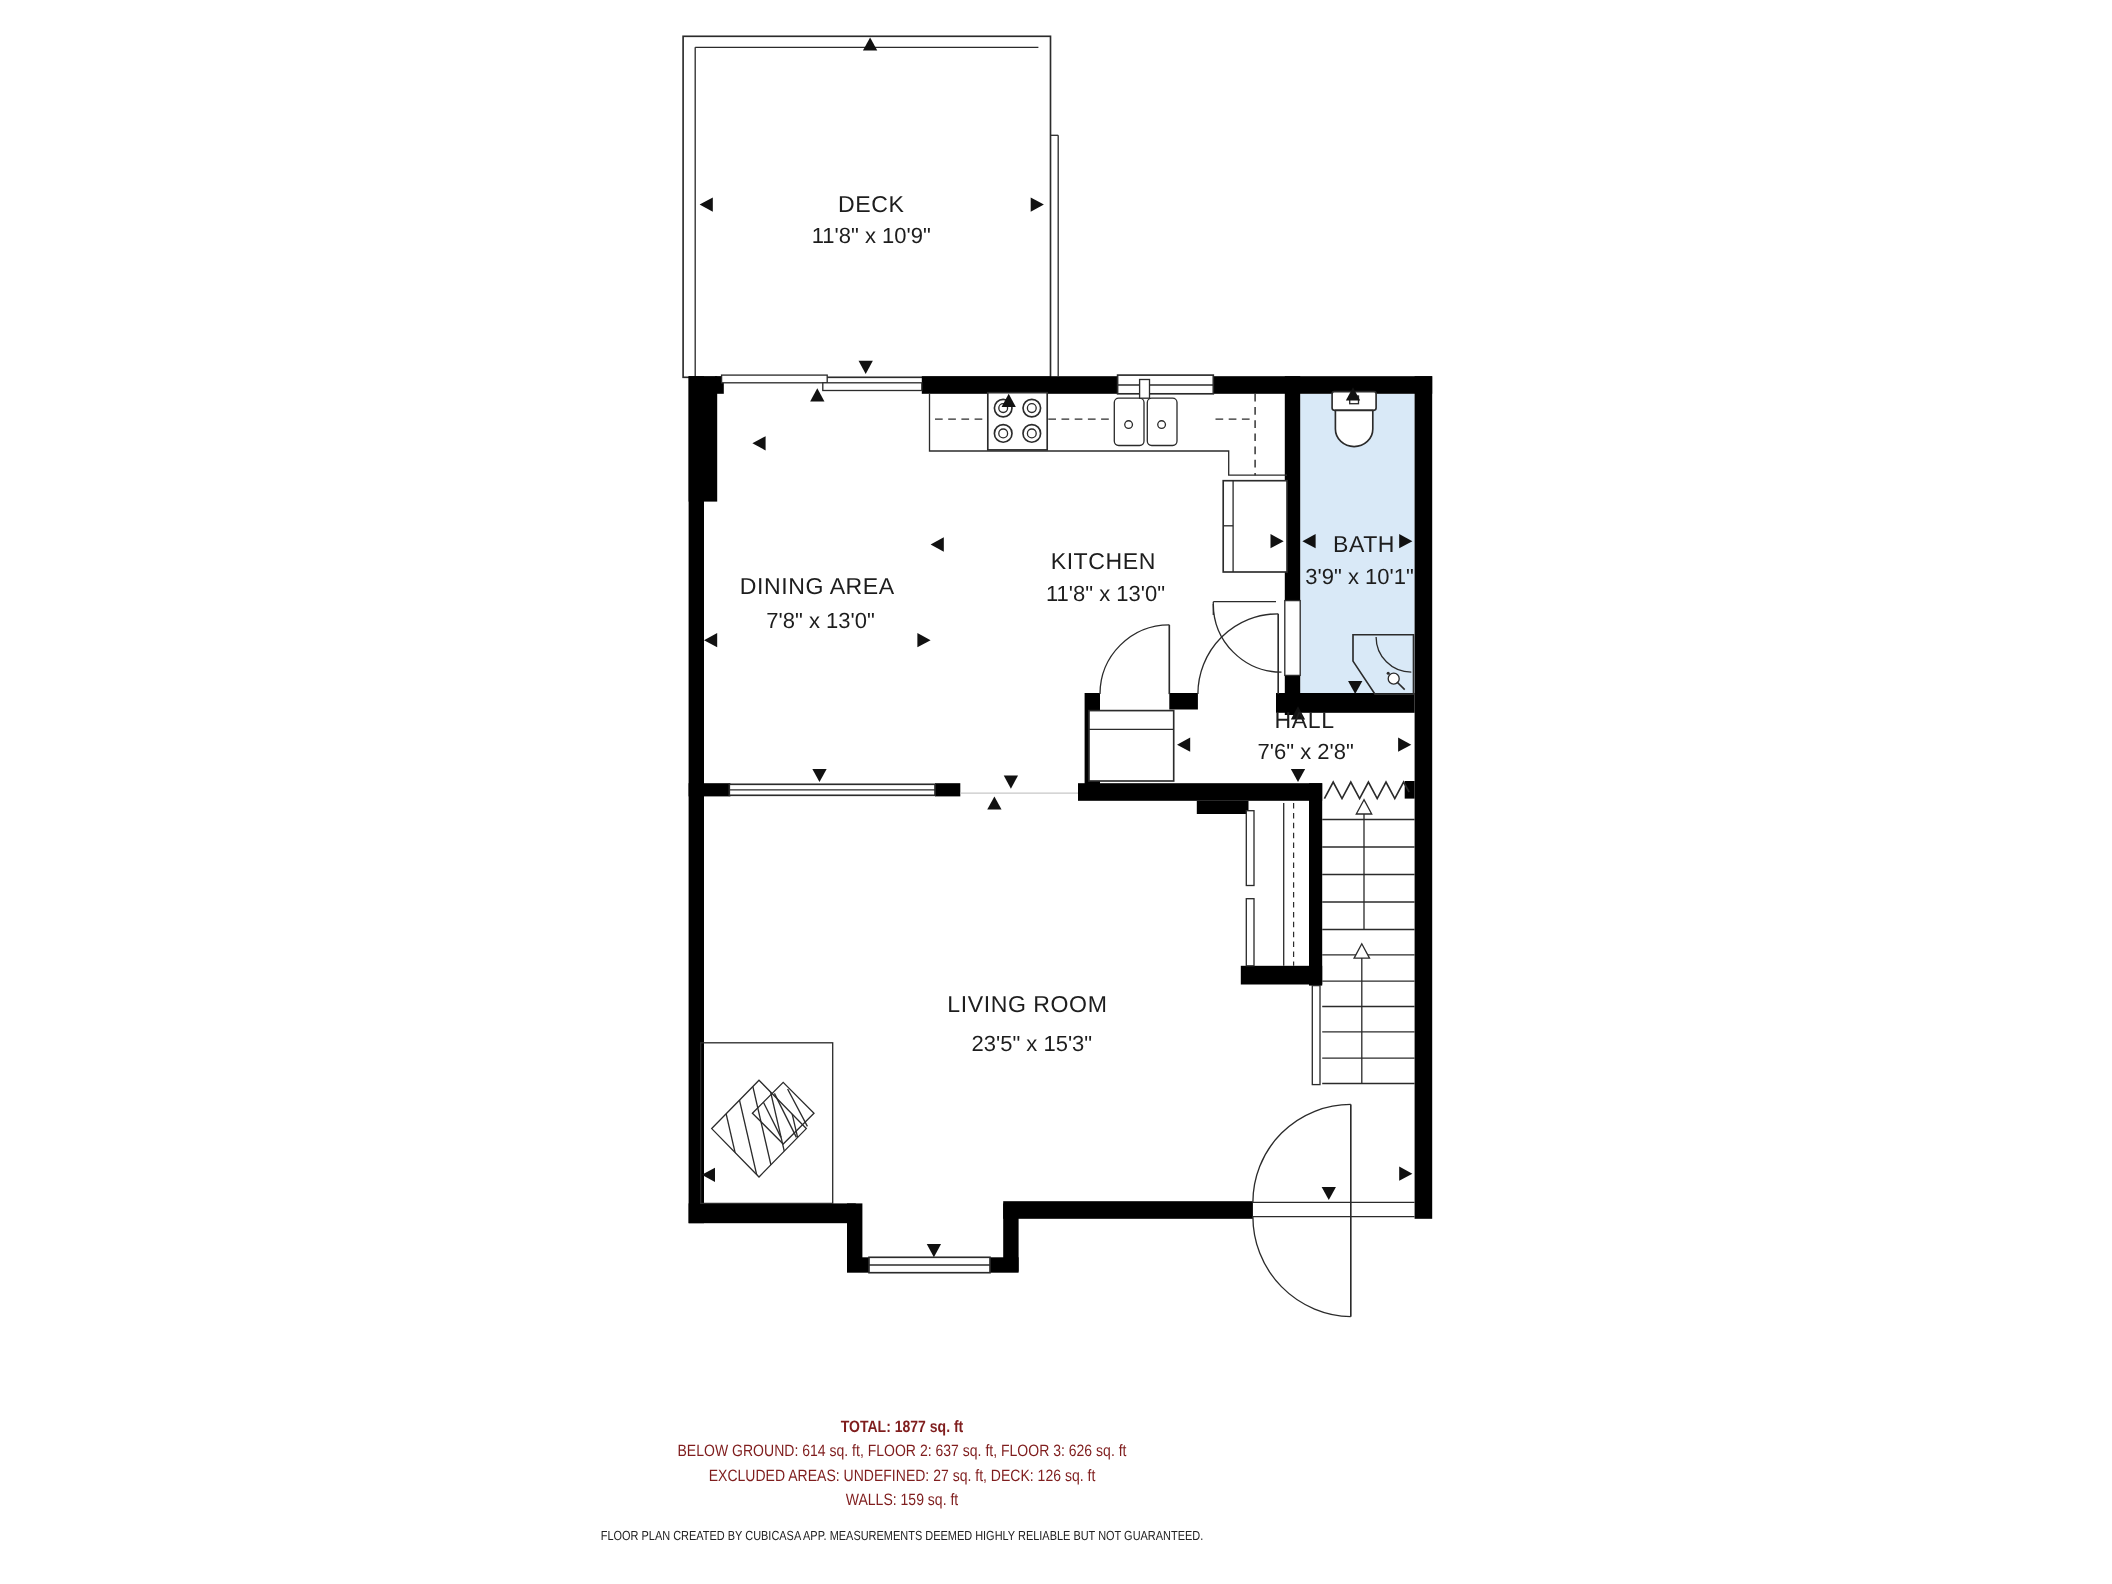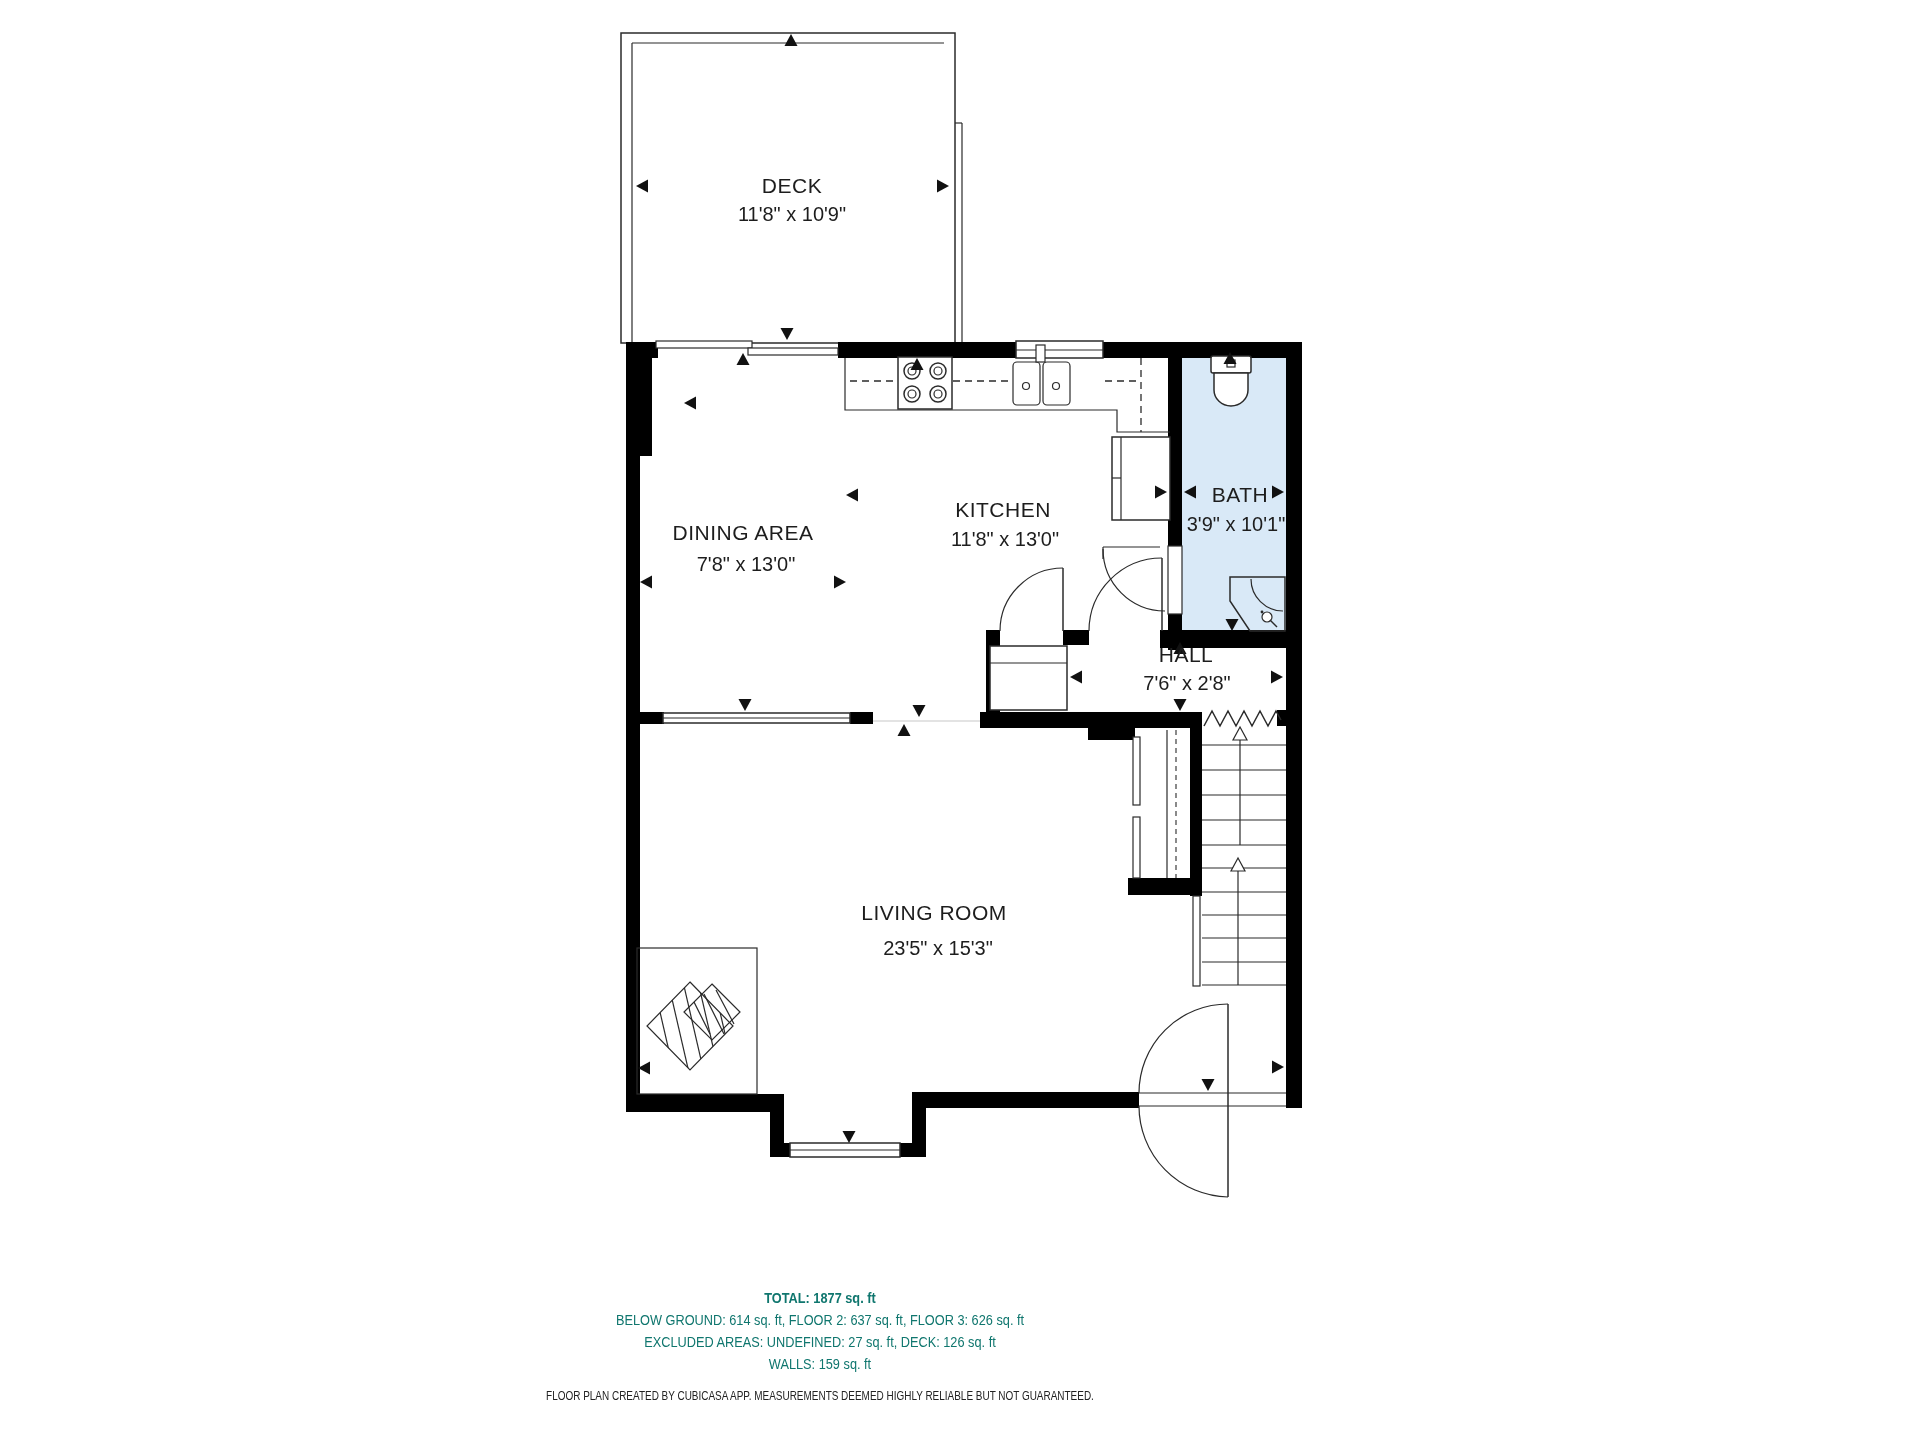--- a/index.html
+++ b/index.html
@@ -11,21 +11,21 @@
   .wall{fill:var(--wall,#000);}
   .bath-floor{fill:var(--bath-fill,#d9e9f7);}
   .ln{stroke:var(--line,#2b2b2b);stroke-width:1.5;fill:none;}
   .ln2{stroke:var(--line,#2b2b2b);stroke-width:1.2;fill:none;}
   .dash{stroke:var(--line,#2b2b2b);stroke-width:1.3;fill:none;stroke-dasharray:7 5;}
   .dash2{stroke:var(--line,#2b2b2b);stroke-width:1.1;fill:none;stroke-dasharray:5 4;}
   .fix{fill:#ffffff;stroke:var(--line,#2b2b2b);stroke-width:1.5;}
   .fix2{fill:#ffffff;stroke:var(--line,#2b2b2b);stroke-width:1.2;}
   .marker{fill:#111;stroke:none;}
   .grayln{stroke:#c7c7c7;stroke-width:1.2;}
-  .footer{position:absolute;left:320px;width:1000px;text-align:center;color:#0f766e;}
+  .footer{position:absolute;left:320px;width:1000px;text-align:center;color:#7f1d1d;}
   .footer .line{font-size:15px;line-height:22px;transform:scaleX(.85);transform-origin:center;white-space:nowrap;}
   .footer .total{font-weight:bold;}
   .disclaimer{position:absolute;left:320px;top:1389px;width:1000px;text-align:center;
     font-size:12px;color:#222;transform:scaleX(.83);transform-origin:center;white-space:nowrap;}
 </style>
 </head>
 <body>
 
 <svg id="plan" width="1920" height="1440" viewBox="0 0 1920 1440">
 

